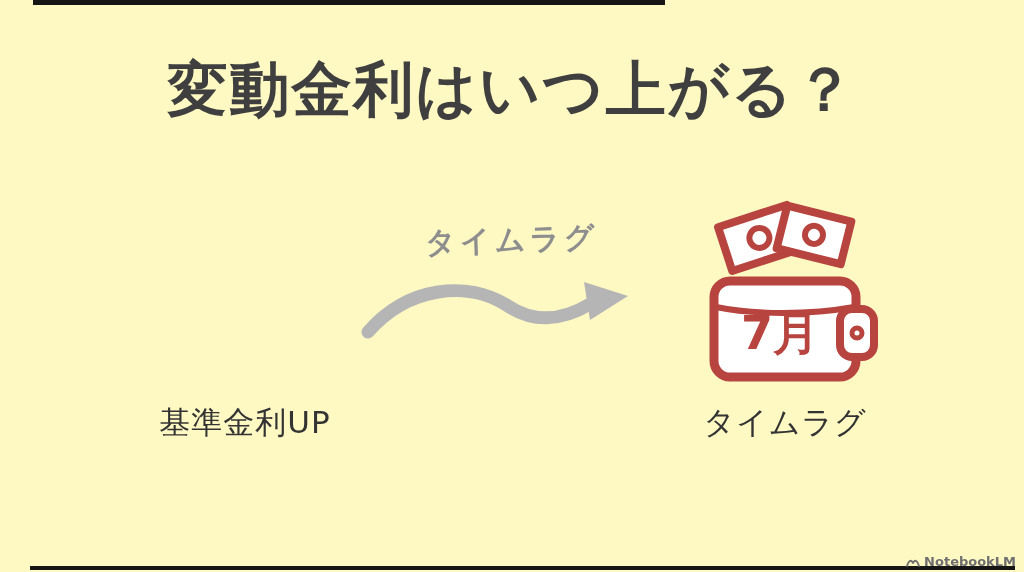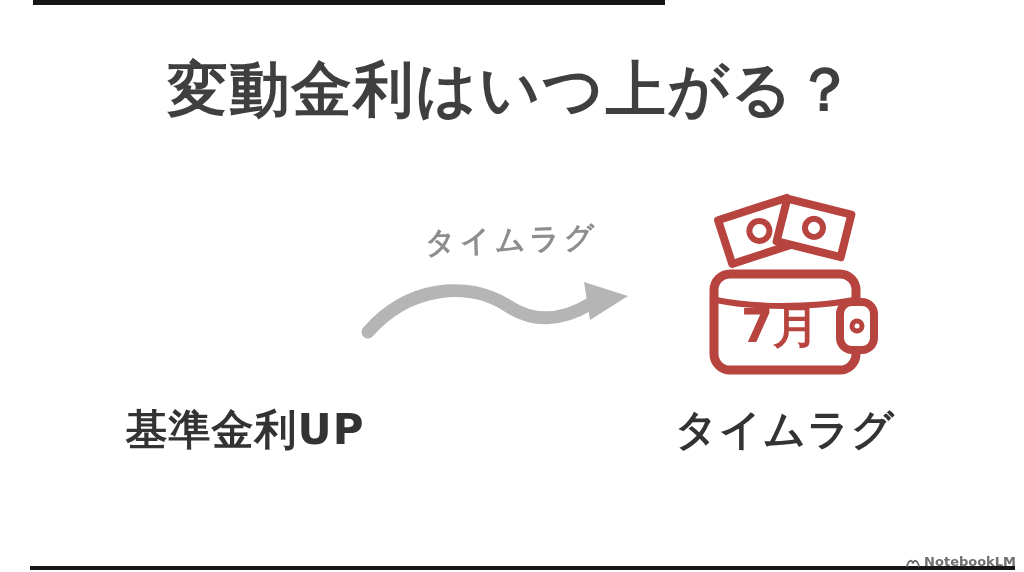--- a/index.html
+++ b/index.html
@@ -3,21 +3,21 @@
 <meta charset="utf-8">
 <style>
   * { margin: 0; padding: 0; box-sizing: border-box; }
   html, body { background: #e9e9e9; }
   body { font-family: "DejaVu Sans", "Liberation Sans", sans-serif; }
 
   .stage {
     position: relative;
     width: 1024px;
     height: 572px;
-    background: #ffffff;
+    background: #fef9c3;
     overflow: hidden;
     margin: 0 auto;
   }
 
   .edge-line { position: absolute; background: #161616; }
   .edge-line.top { left: 33px; top: 0; width: 632px; height: 5px; }
   .edge-line.bottom { left: 30px; top: 566px; width: 985px; height: 4px; }
 
   .title {
     position: absolute;
@@ -37,21 +37,21 @@
   .calendar-month {
     position: absolute;
     left: 0; top: 88px;
     width: 186px;
     text-align: center;
     font-size: 48px;
     font-weight: 700;
     color: #4a80e2;
   }
 
-  .wallet-block { left: 700px; top: 178px; width: 182px; height: 222px; }
+  .wallet-block { left: 700px; top: 185px; width: 182px; height: 222px; }
   .wallet-block svg { width: 100%; height: 100%; display: block; }
   .wallet-month {
     position: absolute;
     left: 0; top: 118px;
     width: 160px;
     text-align: center;
     font-size: 46px;
     font-weight: 700;
     color: #b8443f;
   }
@@ -69,22 +69,22 @@
     color: #8e8e8e;
     letter-spacing: 4px;
     transform: rotate(-2deg);
   }
 
   .caption {
     position: absolute;
     top: 402px;
     width: 380px;
     text-align: center;
-    font-size: 42px;
-    font-weight: 700;
+    font-size: 31px;
+    font-weight: 400;
     color: #333333;
     letter-spacing: 1px;
   }
   .caption.left-caption { left: 55px; }
   .caption.right-caption { left: 595px; }
 
   .watermark {
     position: absolute;
     right: 8px;
     bottom: 3px;

